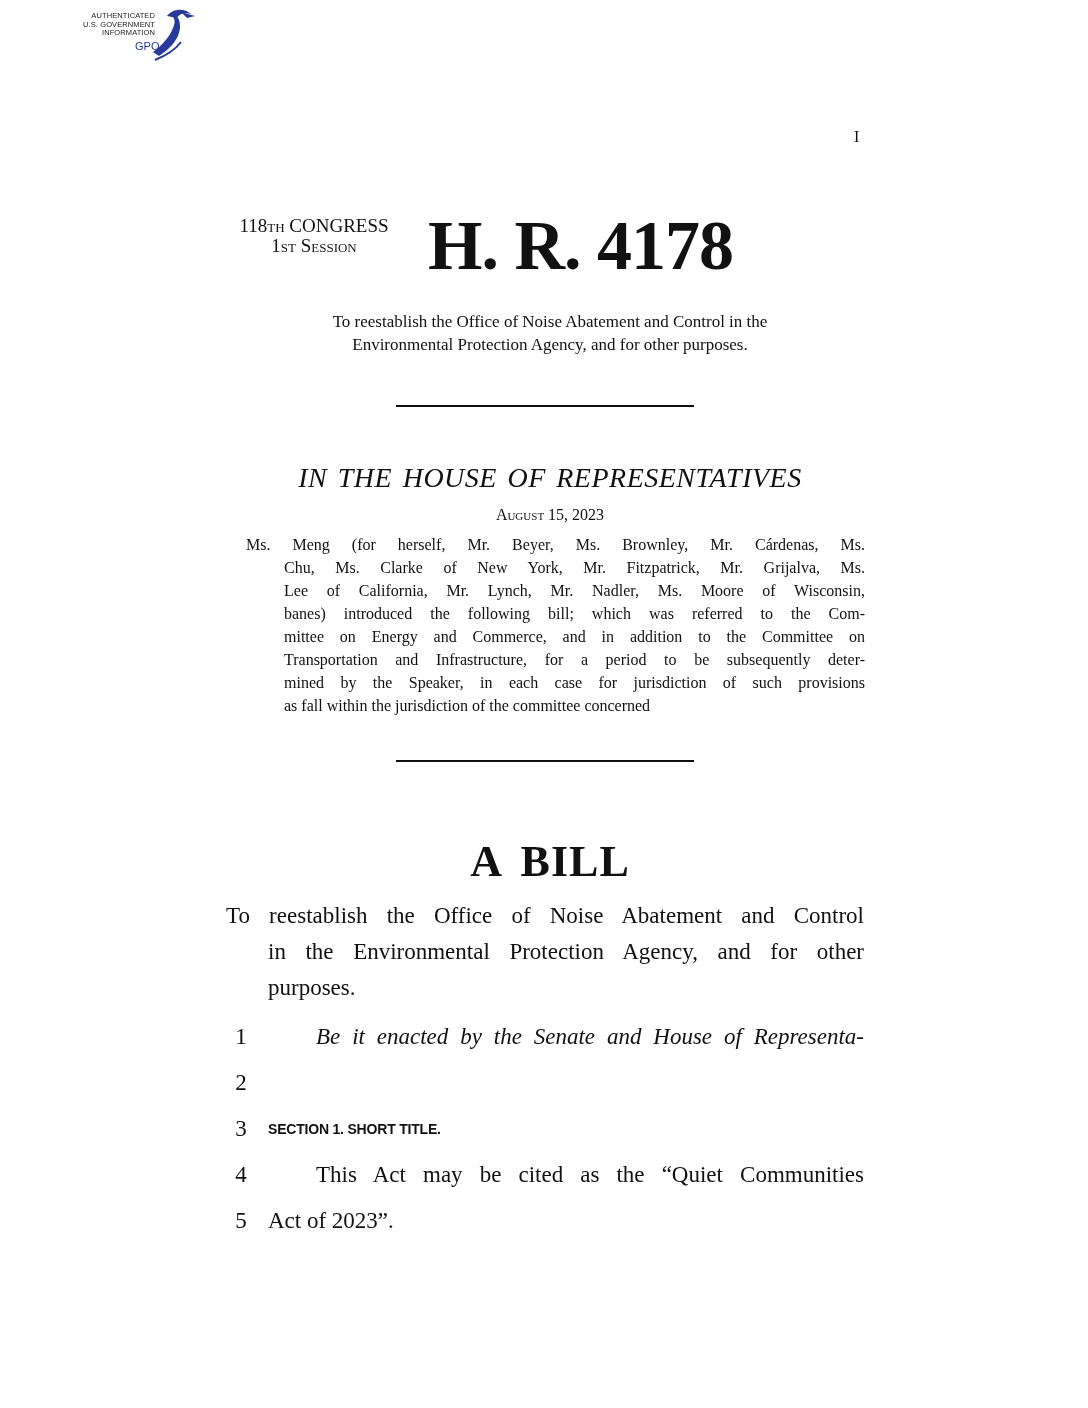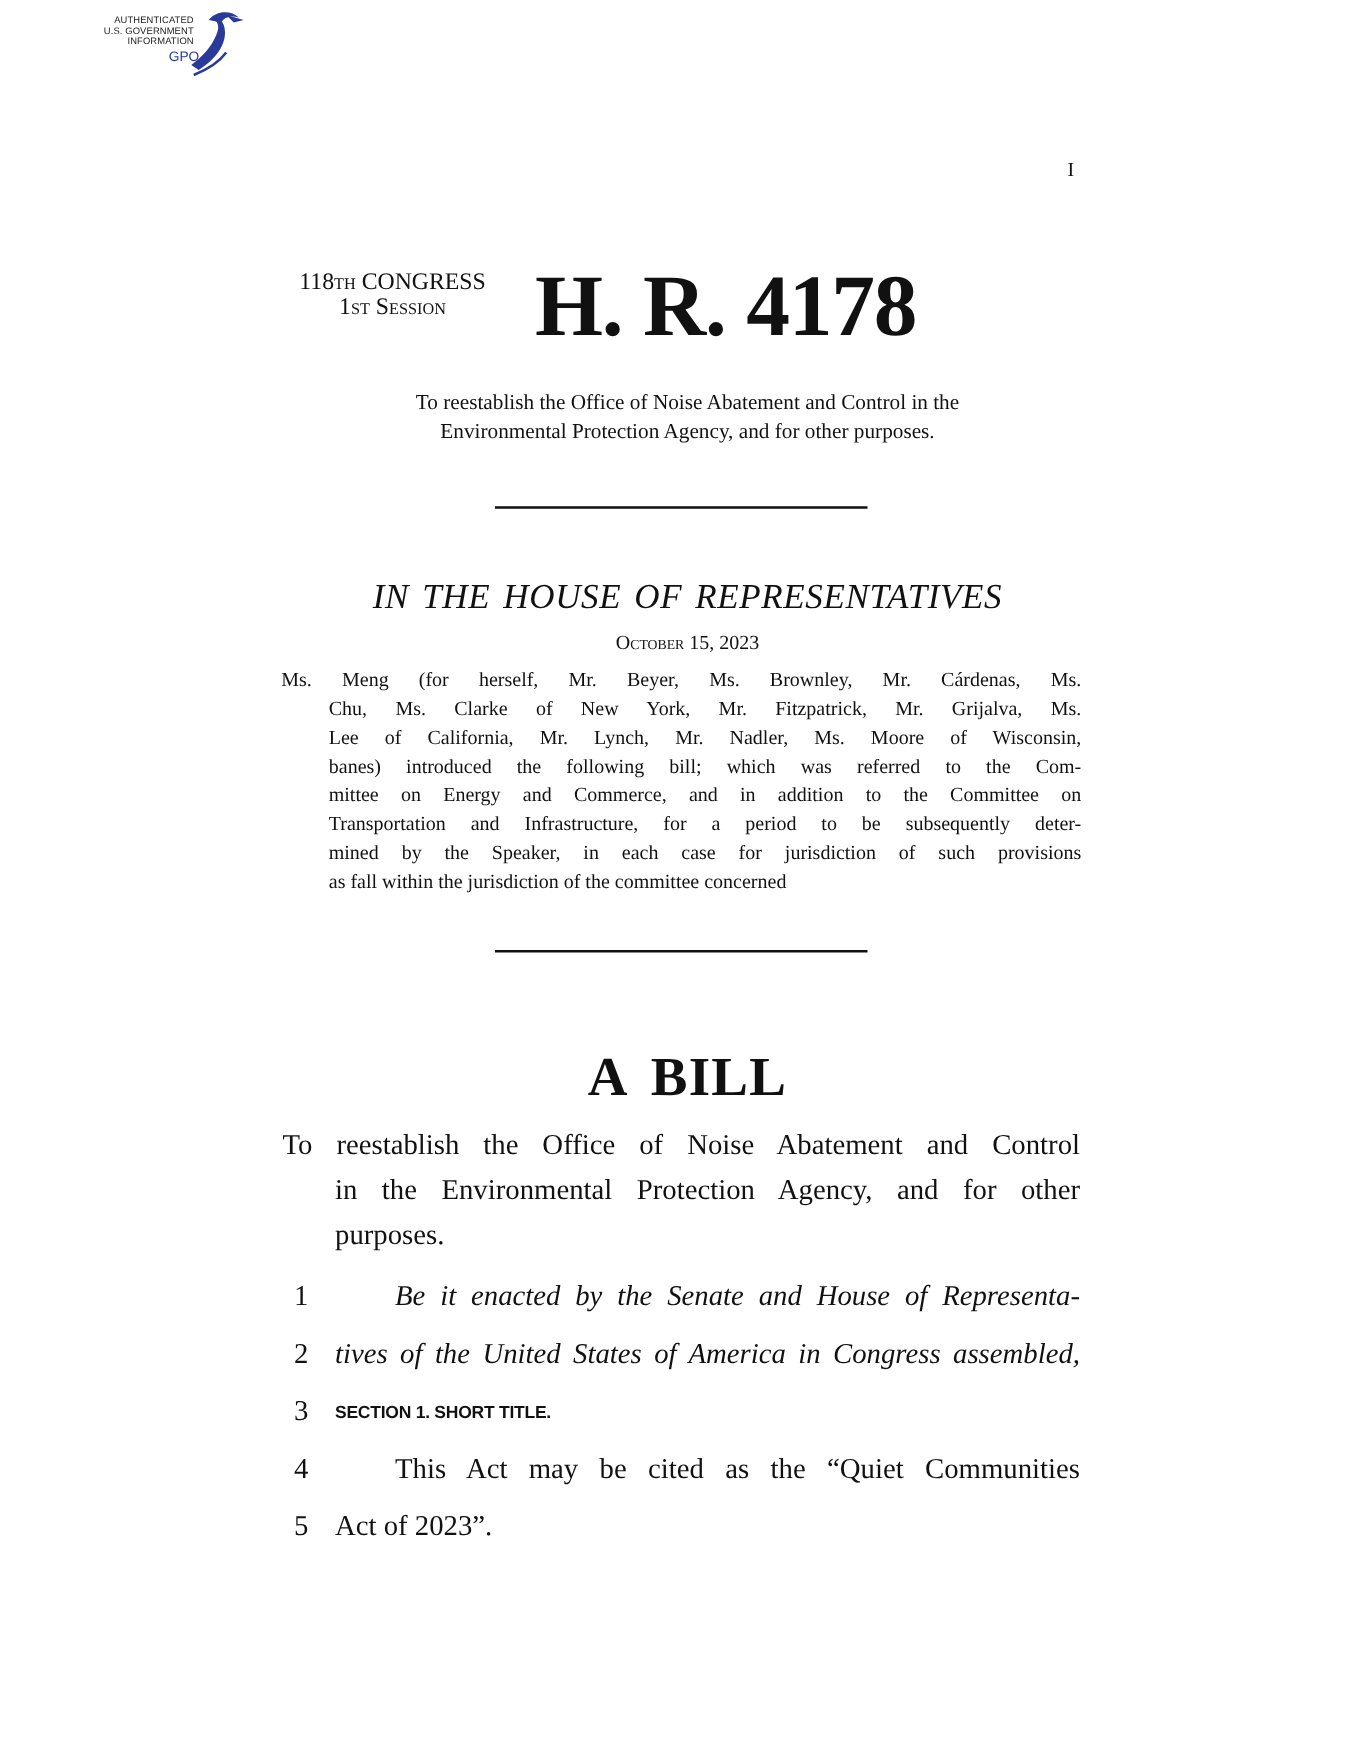--- a/index.html
+++ b/index.html
@@ -16,21 +16,21 @@
   .sc { font-variant: small-caps; }
   .billno { left: 428px; top: 208px; font-size: 70px; font-weight: bold; line-height: 76px; letter-spacing: -1px; }
   .center-text { left: 220px; width: 660px; text-align: center; }
   .purpose1 { top: 310px; font-size: 17px; line-height: 23px; }
   .rule { height: 2px; background: #111; }
   .rule1 { left: 396px; top: 405px; width: 298px; }
   .rule2 { left: 396px; top: 760px; width: 298px; }
   .house { top: 462px; font-size: 28px; letter-spacing: 0.5px; word-spacing: 3px; font-style: italic; }
   .date { top: 506px; font-size: 16px; }
   .sponsors { left: 225px; top: 533px; width: 640px; font-size: 16px; line-height: 23px; text-align: justify; }
-  .sponsors .line { display: block; white-space: nowrap; text-align-last: justify; }
+  .sponsors .line { display: block; white-space: nowrap; text-align-last: justify; margin-left: 21px; }
   .sponsors .ind { padding-left: 38px; }
   .sponsors .last { text-align-last: left; }
   .abill { top: 836px; font-size: 44px; font-weight: bold; letter-spacing: 1px; word-spacing: 8px; }
   .purpose2 { left: 226px; top: 898px; width: 638px; font-size: 23px; line-height: 36px; }
   .purpose2 .line { display: block; text-align: justify; text-align-last: justify; white-space: nowrap; }
   .purpose2 .ind { padding-left: 42px; }
   .purpose2 .last { text-align-last: left; }
   .bline { position: absolute; left: 226px; width: 640px; height: 30px; font-size: 23px; }
   .bline .num { position: absolute; left: 0; width: 30px; text-align: center; }
   .bline .txt { position: absolute; left: 42px; right: 2px; white-space: nowrap; text-align: justify; text-align-last: justify; }
@@ -67,21 +67,21 @@
 <div class="abs billno">H. R. 4178</div>
 
 <div class="abs center-text purpose1">
   <div>To reestablish the Office of Noise Abatement and Control in the</div>
   <div>Environmental Protection Agency, and for other purposes.</div>
 </div>
 
 <div class="abs rule rule1"></div>
 
 <div class="abs center-text house">IN THE HOUSE OF REPRESENTATIVES</div>
-<div class="abs center-text date sc">October 15, 2023</div>
+<div class="abs center-text date sc">August 15, 2023</div>
 
 <div class="abs sponsors">
   <span class="line">Ms. Meng (for herself, Mr. Beyer, Ms. Brownley, Mr. Cárdenas, Ms.</span>
   <span class="line ind">Chu, Ms. Clarke of New York, Mr. Fitzpatrick, Mr. Grijalva, Ms.</span>
   <span class="line ind">Lee of California, Mr. Lynch, Mr. Nadler, Ms. Moore of Wisconsin,</span>
   <span class="line ind">banes) introduced the following bill; which was referred to the Com-</span>
   <span class="line ind">mittee on Energy and Commerce, and in addition to the Committee on</span>
   <span class="line ind">Transportation and Infrastructure, for a period to be subsequently deter-</span>
   <span class="line ind">mined by the Speaker, in each case for jurisdiction of such provisions</span>
   <span class="line ind last">as fall within the jurisdiction of the committee concerned</span>
@@ -96,21 +96,20 @@
   <span class="line ind">in the Environmental Protection Agency, and for other</span>
   <span class="line ind last">purposes.</span>
 </div>
 
 <div class="bline" style="top:1024px;">
   <span class="num">1</span>
   <span class="txt indent it">Be it enacted by the Senate and House of Representa-</span>
 </div>
 <div class="bline" style="top:1070px;">
   <span class="num">2</span>
-  <span class="txt it">tives of the United States of America in Congress assembled,</span>
 </div>
 <div class="bline" style="top:1116px;">
   <span class="num">3</span>
   <span class="txt left sect" style="top:5px;">SECTION 1. SHORT TITLE.</span>
 </div>
 <div class="bline" style="top:1162px;">
   <span class="num">4</span>
   <span class="txt indent">This Act may be cited as the “Quiet Communities</span>
 </div>
 <div class="bline" style="top:1208px;">

